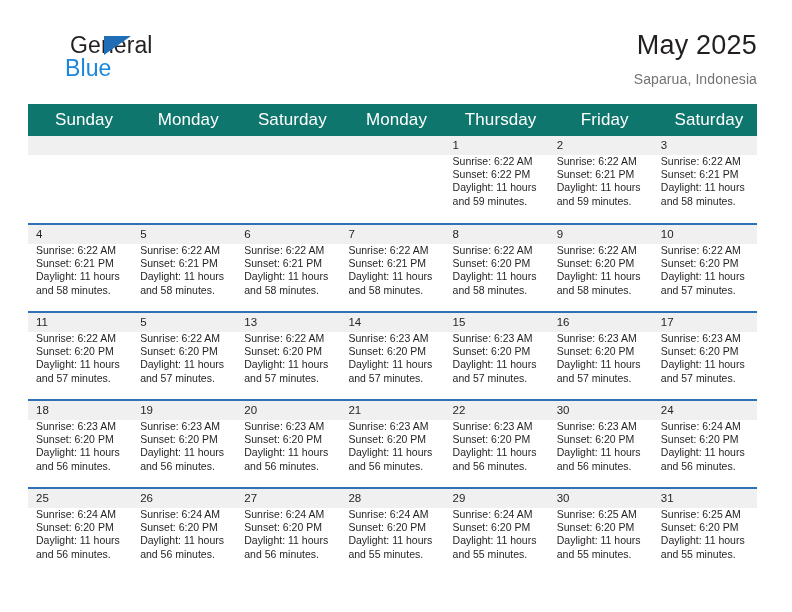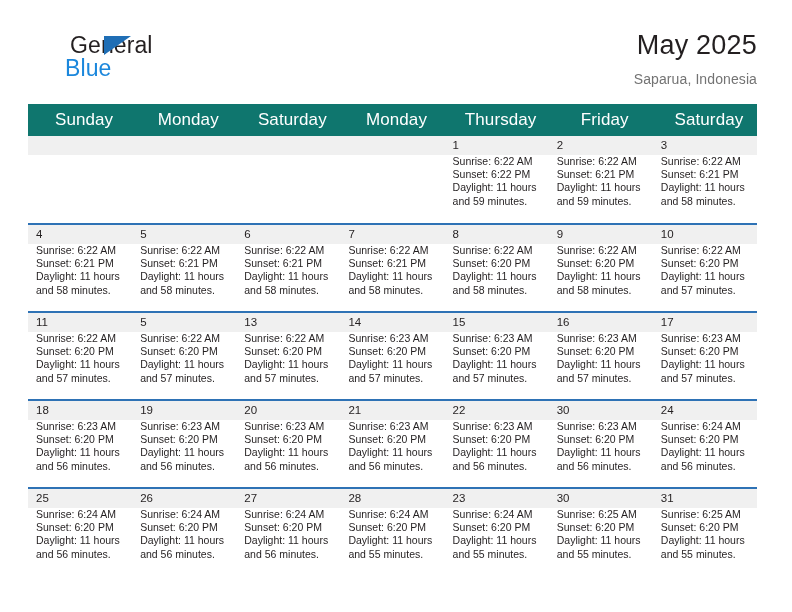--- a/index.html
+++ b/index.html
@@ -453,21 +453,21 @@
           <td>
             <div class="daynum">28</div>
             <div class="dayinfo">
               <div>Sunrise: 6:24 AM</div>
               <div>Sunset: 6:20 PM</div>
               <div>Daylight: 11 hours</div>
               <div>and 55 minutes.</div>
             </div>
           </td>
           <td>
-            <div class="daynum">23</div>
+            <div class="daynum">29</div>
             <div class="dayinfo">
               <div>Sunrise: 6:24 AM</div>
               <div>Sunset: 6:20 PM</div>
               <div>Daylight: 11 hours</div>
               <div>and 55 minutes.</div>
             </div>
           </td>
           <td>
             <div class="daynum">30</div>
             <div class="dayinfo">

